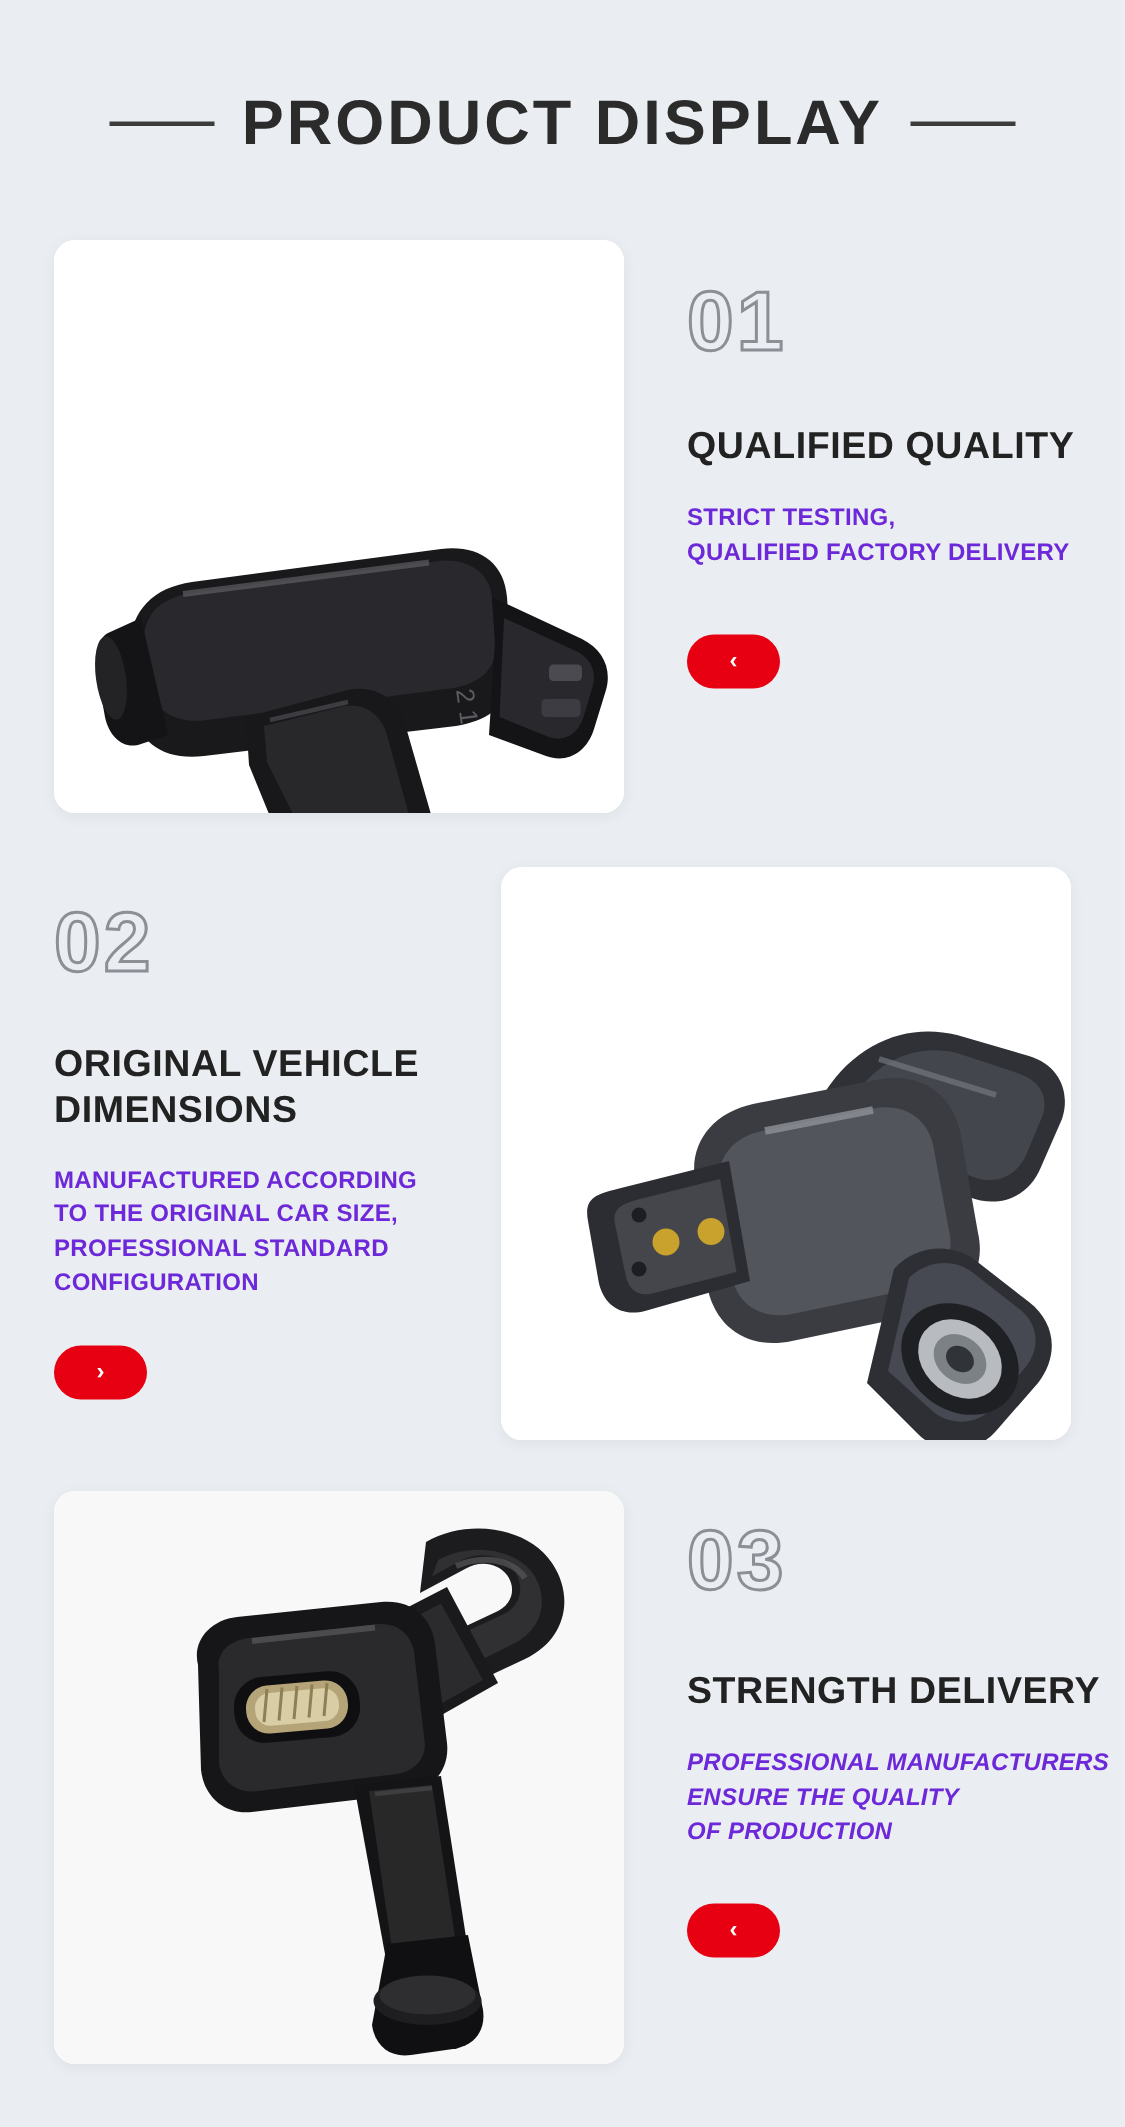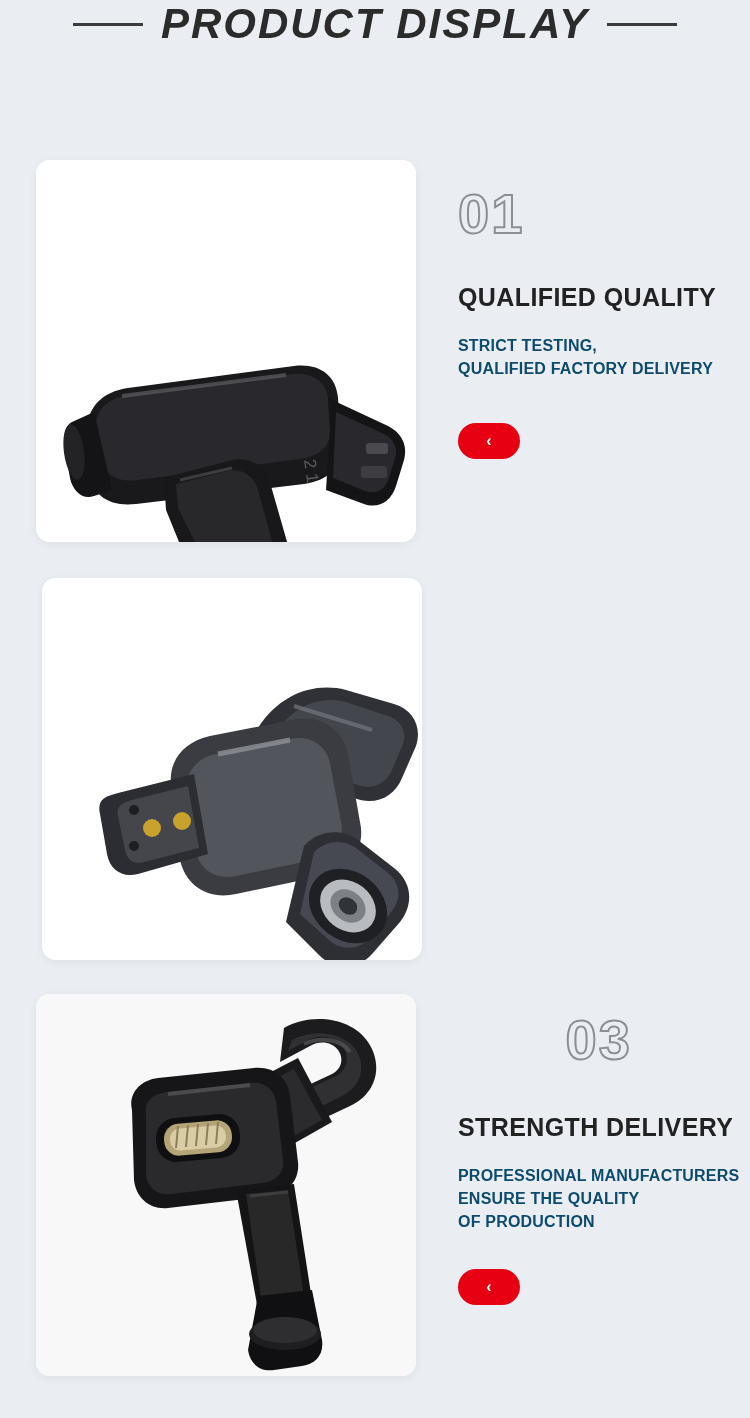--- a/index.html
+++ b/index.html
@@ -16,21 +16,21 @@
     height: 1418px;
     background: #eaeef2;
   }
 
   
   .header {
     display: flex;
     align-items: center;
     justify-content: center;
     gap: 18px;
-    font-style: italic;
+    padding-top: 58px;
   }
   .header .rule {
     width: 70px;
     height: 3px;
     background: #3c3c3c;
   }
   .header .title {
     font-size: 42px;
     font-weight: bold;
     letter-spacing: 2px;
@@ -66,21 +66,21 @@
   .heading {
     font-size: 25px;
     font-weight: bold;
     color: #222;
     line-height: 1.25;
     letter-spacing: 0.4px;
   }
   .desc {
     font-size: 16px;
     font-weight: bold;
-    color: #0c4a6e;
+    color: #6d28d9;
     line-height: 1.42;
     letter-spacing: 0.2px;
     white-space: pre-line;
   }
   .arrow-btn {
     width: 62px;
     height: 36px;
     border-radius: 18px;
     background: #e60012;
     border: none;
@@ -109,23 +109,23 @@
   #block2 .info { width: 292px; padding-top: 22px; }
   #block2 .photo { width: 380px; height: 382px; margin-left: 6px; }
   #block2 .bignum { margin-bottom: 38px; }
   #block2 .heading { margin-bottom: 20px; }
   #block2 .desc { margin-bottom: 30px; }
 
   
   #block3 { left: 36px; top: 994px; }
   #block3 .photo { width: 380px; height: 382px; }
   #block3 .info { margin-left: 42px; padding-top: 18px; }
-  #block3 .bignum { margin-bottom: 44px; text-align: center; }
+  #block3 .bignum { margin-bottom: 44px; }
   #block3 .heading { margin-bottom: 22px; }
-  #block3 .desc { margin-bottom: 36px; }
+  #block3 .desc { margin-bottom: 36px; font-style: italic; }
 
   
   svg { display: block; }
 </style>
 </head>
 <body>
 
 <div class="page">
 
   <div class="header">
@@ -176,20 +176,31 @@
       <div class="heading">QUALIFIED QUALITY</div>
       <div class="desc">STRICT TESTING,
 QUALIFIED FACTORY DELIVERY</div>
       <button class="arrow-btn">
         <span>‹</span>
       </button>
     </div>
   </div>
 
   <div class="block" id="block2">
+    <div class="info">
+      <div class="bignum">02</div>
+      <div class="heading">ORIGINAL VEHICLE DIMENSIONS</div>
+      <div class="desc">MANUFACTURED ACCORDING
+TO THE ORIGINAL CAR SIZE,
+PROFESSIONAL STANDARD
+CONFIGURATION</div>
+      <button class="arrow-btn">
+        <span>›</span>
+      </button>
+    </div>
     <div class="photo">
       <svg class="canvas" viewBox="0 0 380 382">
         <rect x="0" y="0" width="380" height="382" fill="#ffffff"></rect>
         <g>
 
           <path d="M216 150 C238 116 272 104 304 112 L352 126 C372 132 380 150 374 168
                    L360 200 C352 220 332 228 312 220 L236 192 Z" fill="#2f3136"></path>
           <path d="M236 152 C254 126 280 118 304 124 L346 138 C360 143 365 154 361 166
                    L350 192 C344 206 330 212 316 207 L250 184 Z" fill="#44464d"></path>
 

